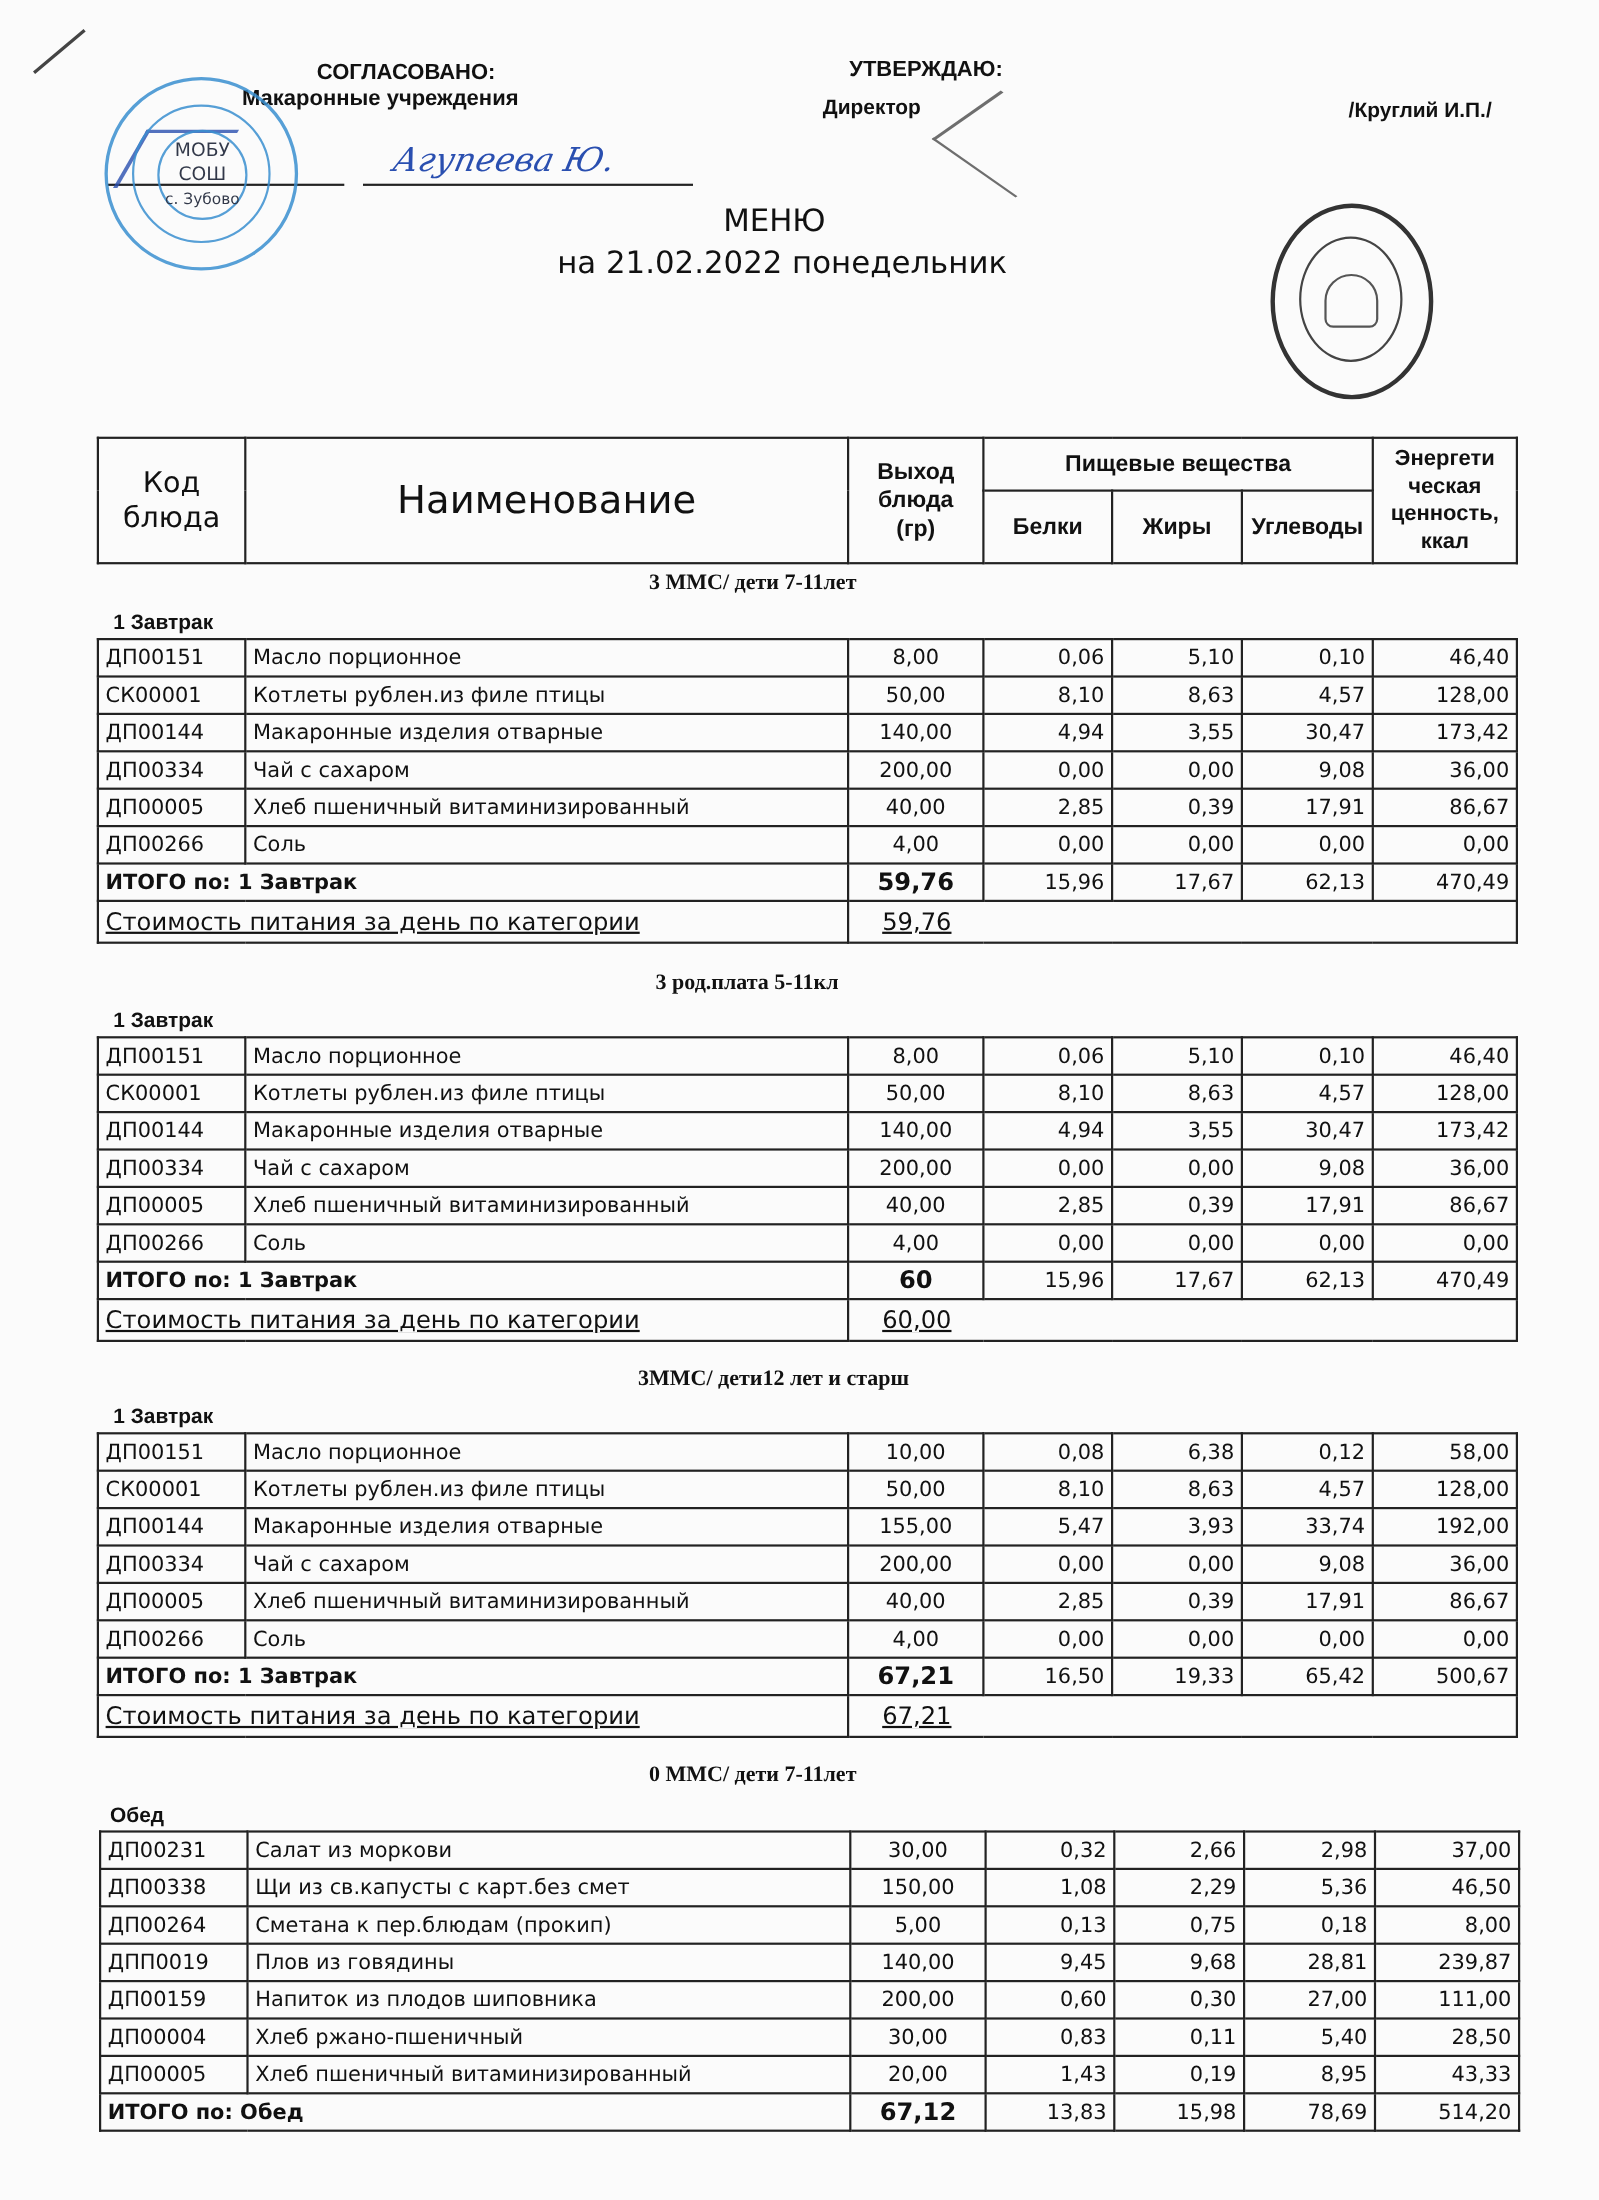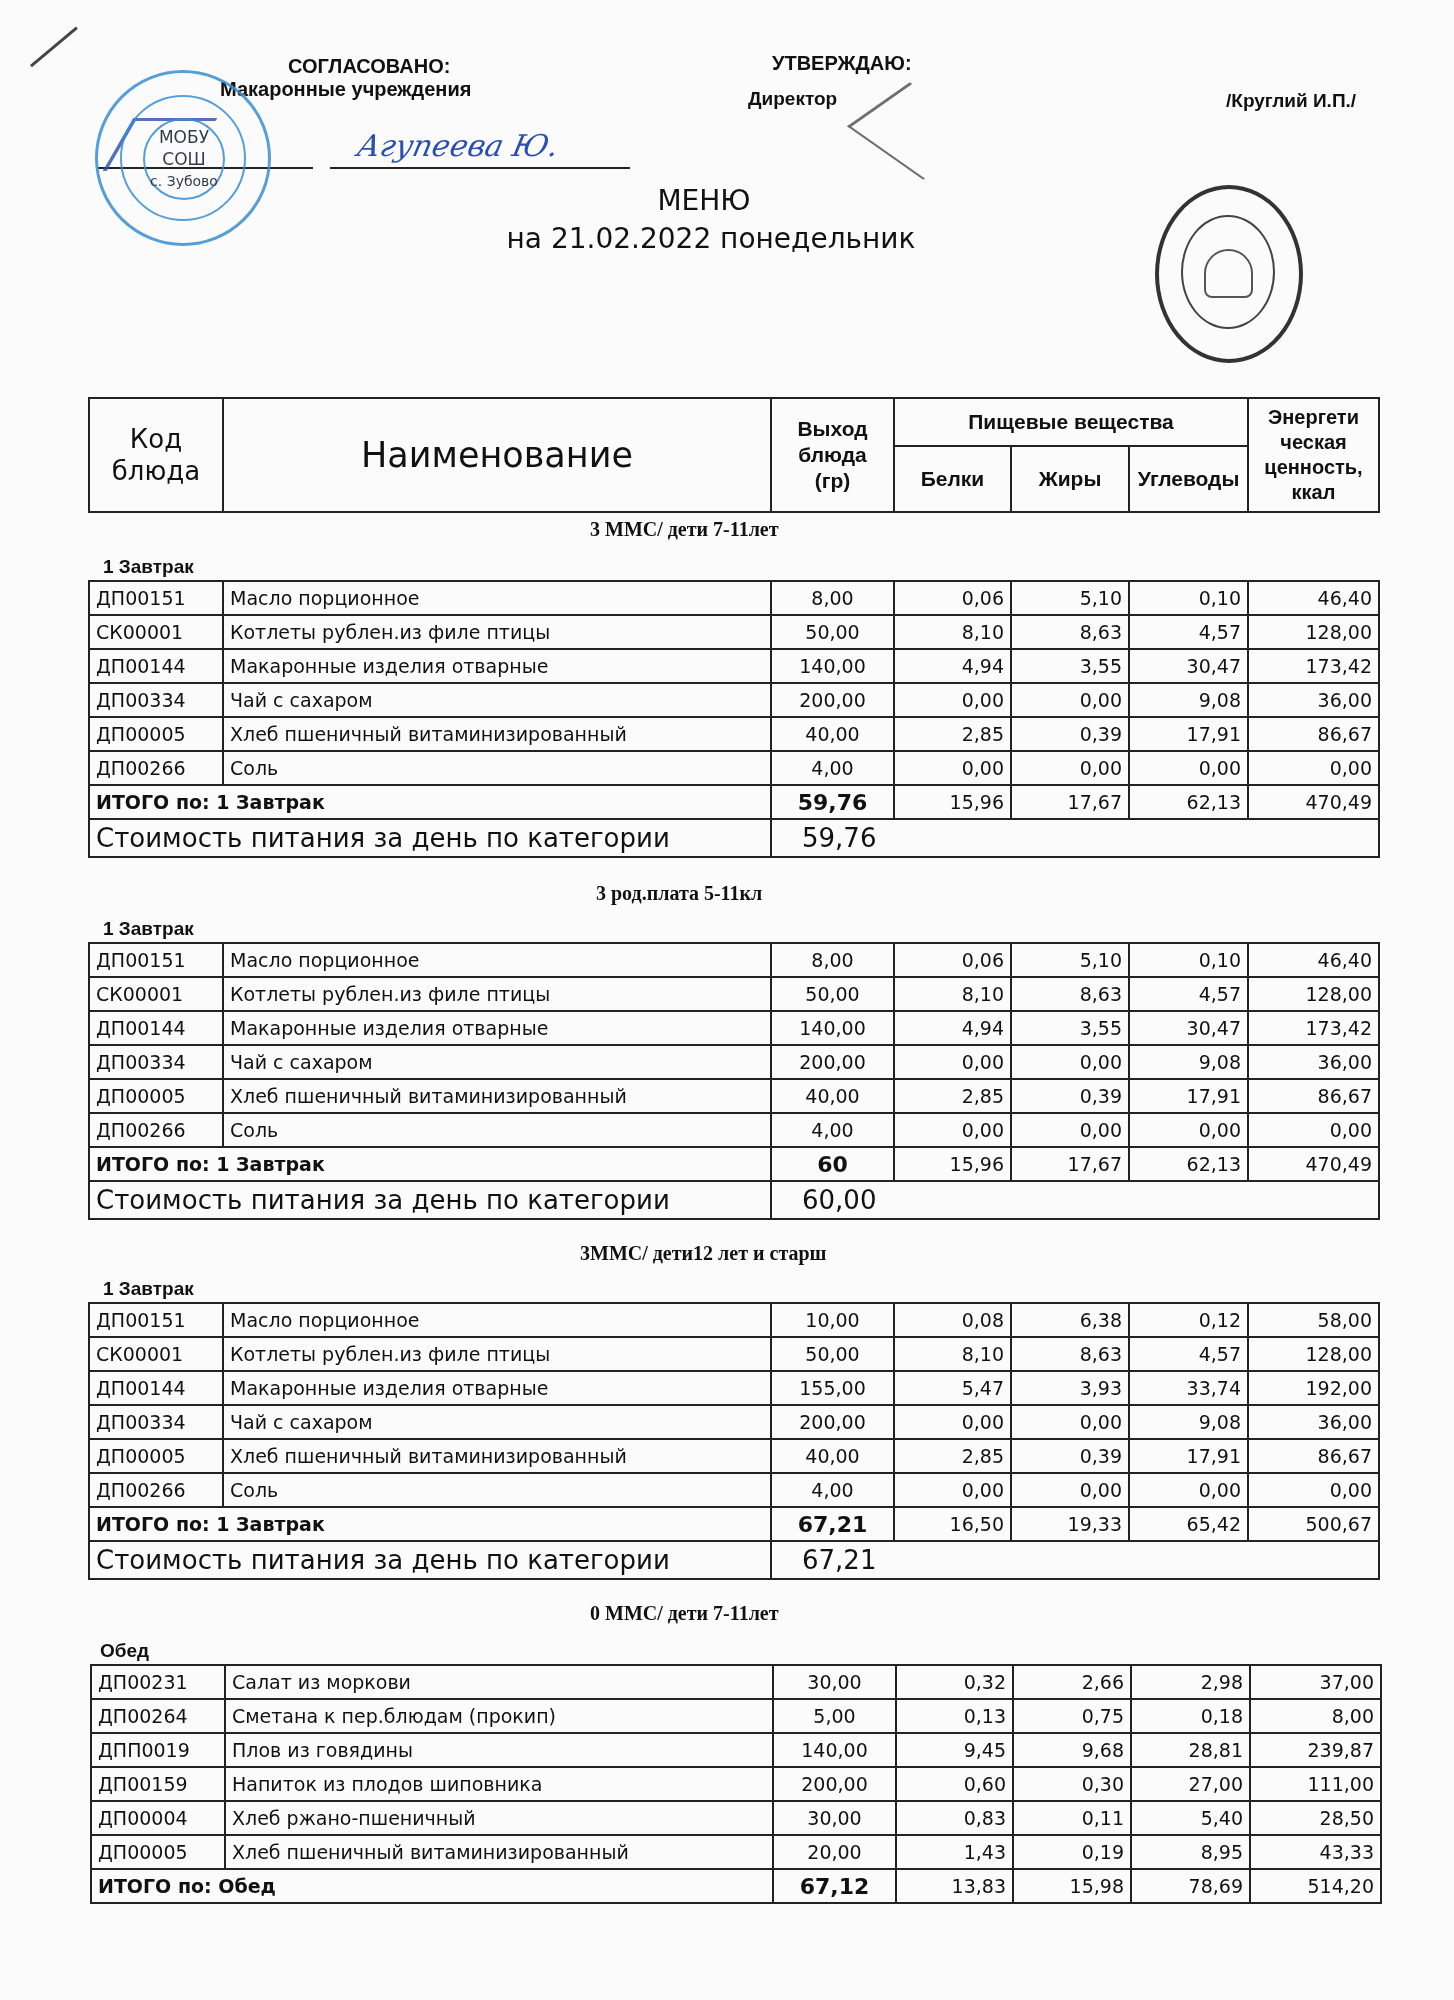--- a/index.html
+++ b/index.html
@@ -15,21 +15,21 @@
   .stamp-black { border-radius:50%; border:4px solid #333; }
   table { border-collapse:collapse; table-layout:fixed; }
   td, th { border:2px solid #222; padding:0 6px; font-size:19px; height:32px; overflow:hidden; white-space:nowrap; }
   th { font-family:"DejaVu Sans", sans-serif; font-weight:normal; text-align:center; }
   .head th { font-size:22px; line-height:26px; }
   .head th.b { font-family:"Liberation Sans", sans-serif; font-weight:bold; font-size:21px; }
   td.num { text-align:right; }
   td.out { text-align:center; }
   .total td { font-weight:bold; }
   .total td.n { font-weight:normal; text-align:right; }
-  .cost td { font-size:26px; height:36px; }
+  .cost td { font-size:22px; height:36px;text-decoration:underline; }
   .section-title { font-family:Liberation Serif, serif; font-weight:bold; font-size:20px; }
   .meal-title { font-family:"Liberation Sans", sans-serif; font-weight:bold; font-size:19px; }
   col.c1 { width:134px; } col.c2 { width:548px; } col.c3 { width:123px; }
   col.c4 { width:117px; } col.c5 { width:118px; } col.c6 { width:119px; } col.c7 { width:131px; }
 </style>
 </head>
 <body>
 
 <div class="abs" style="left:30px;top:25px;width:60px;height:3px;background:#444;transform:rotate(-40deg);transform-origin:left top;top:65px;"></div>
 
@@ -365,20 +365,29 @@
     <tr>
         <td>ДП00231</td>
         <td>Салат из моркови</td>
         <td class="out">30,00</td>
         <td class="num">0,32</td>
         <td class="num">2,66</td>
         <td class="num">2,98</td>
         <td class="num">37,00</td>
       </tr>
     <tr>
+        <td>ДП00338</td>
+        <td>Щи из св.капусты с карт.без смет</td>
+        <td class="out">150,00</td>
+        <td class="num">1,08</td>
+        <td class="num">2,29</td>
+        <td class="num">5,36</td>
+        <td class="num">46,50</td>
+      </tr>
+    <tr>
         <td>ДП00264</td>
         <td>Сметана к пер.блюдам (прокип)</td>
         <td class="out">5,00</td>
         <td class="num">0,13</td>
         <td class="num">0,75</td>
         <td class="num">0,18</td>
         <td class="num">8,00</td>
       </tr>
     <tr>
         <td>ДПП0019</td>

